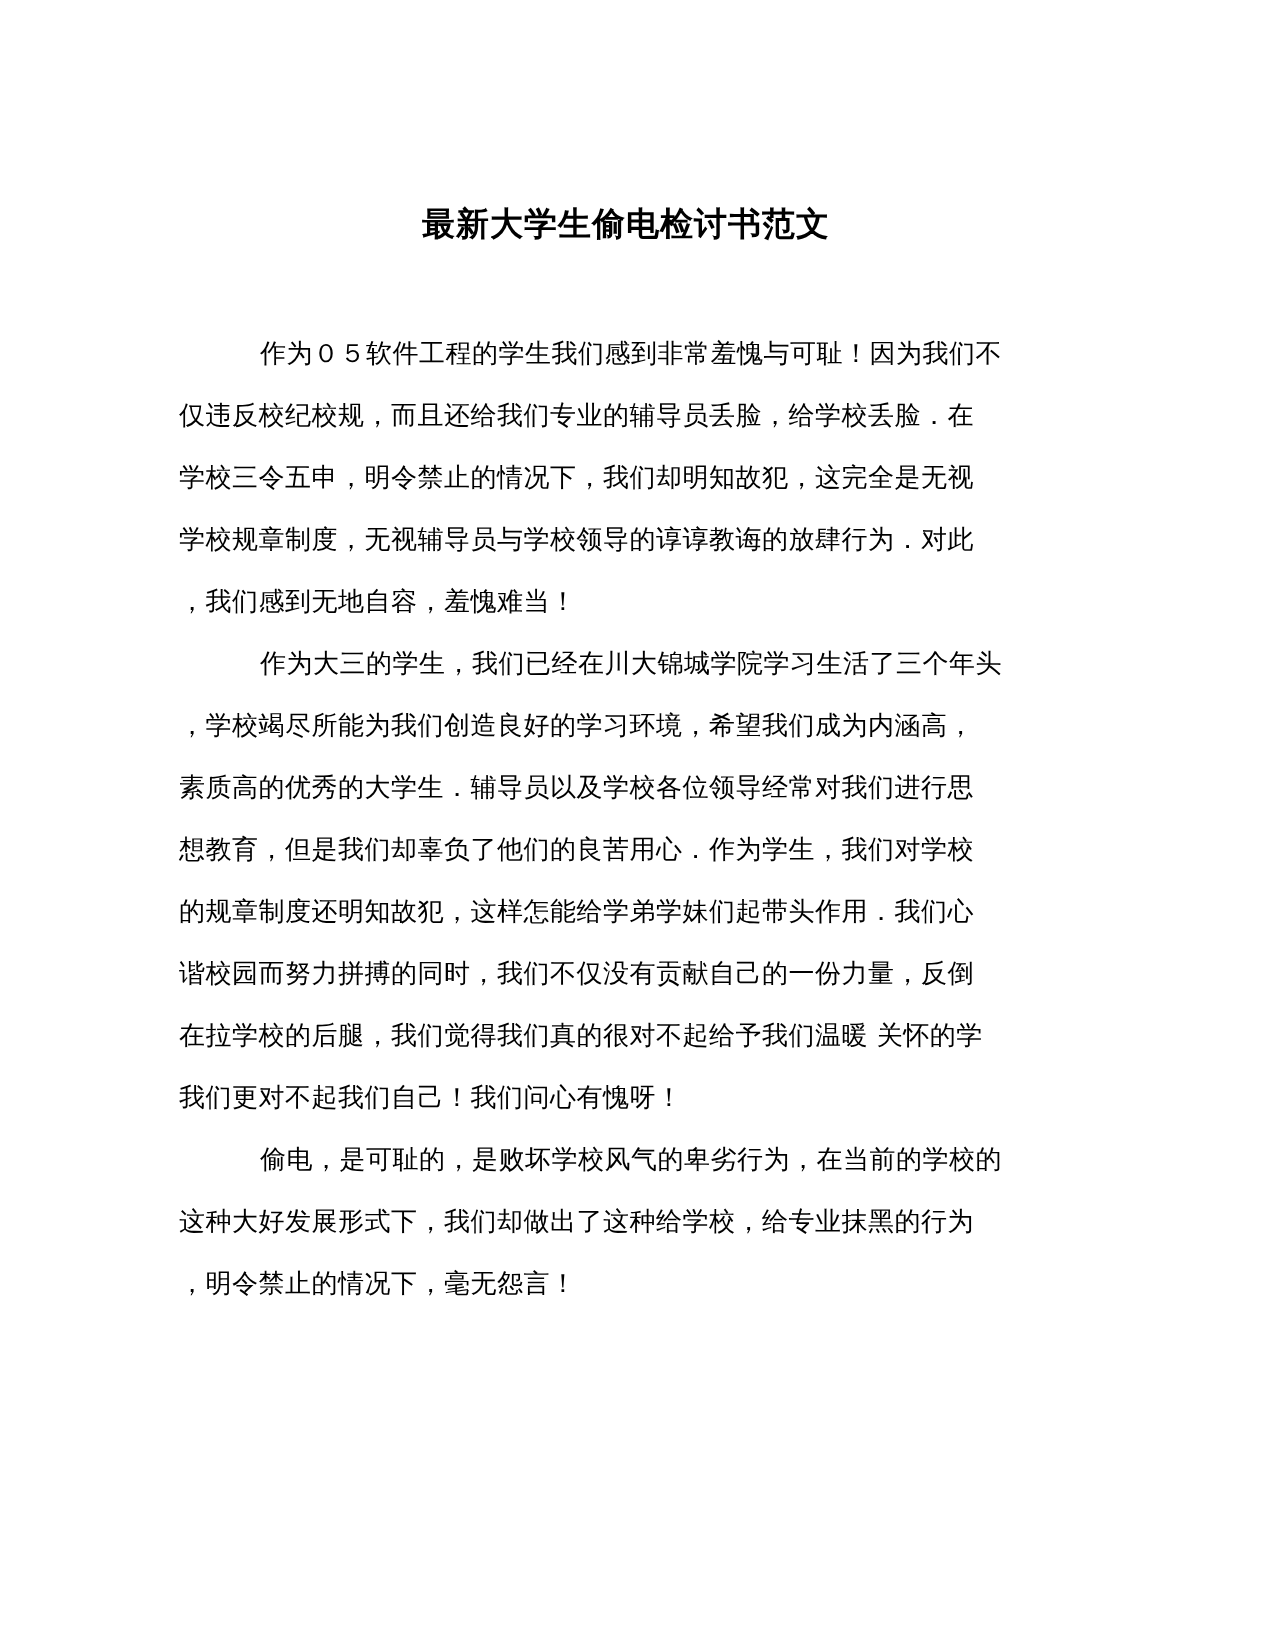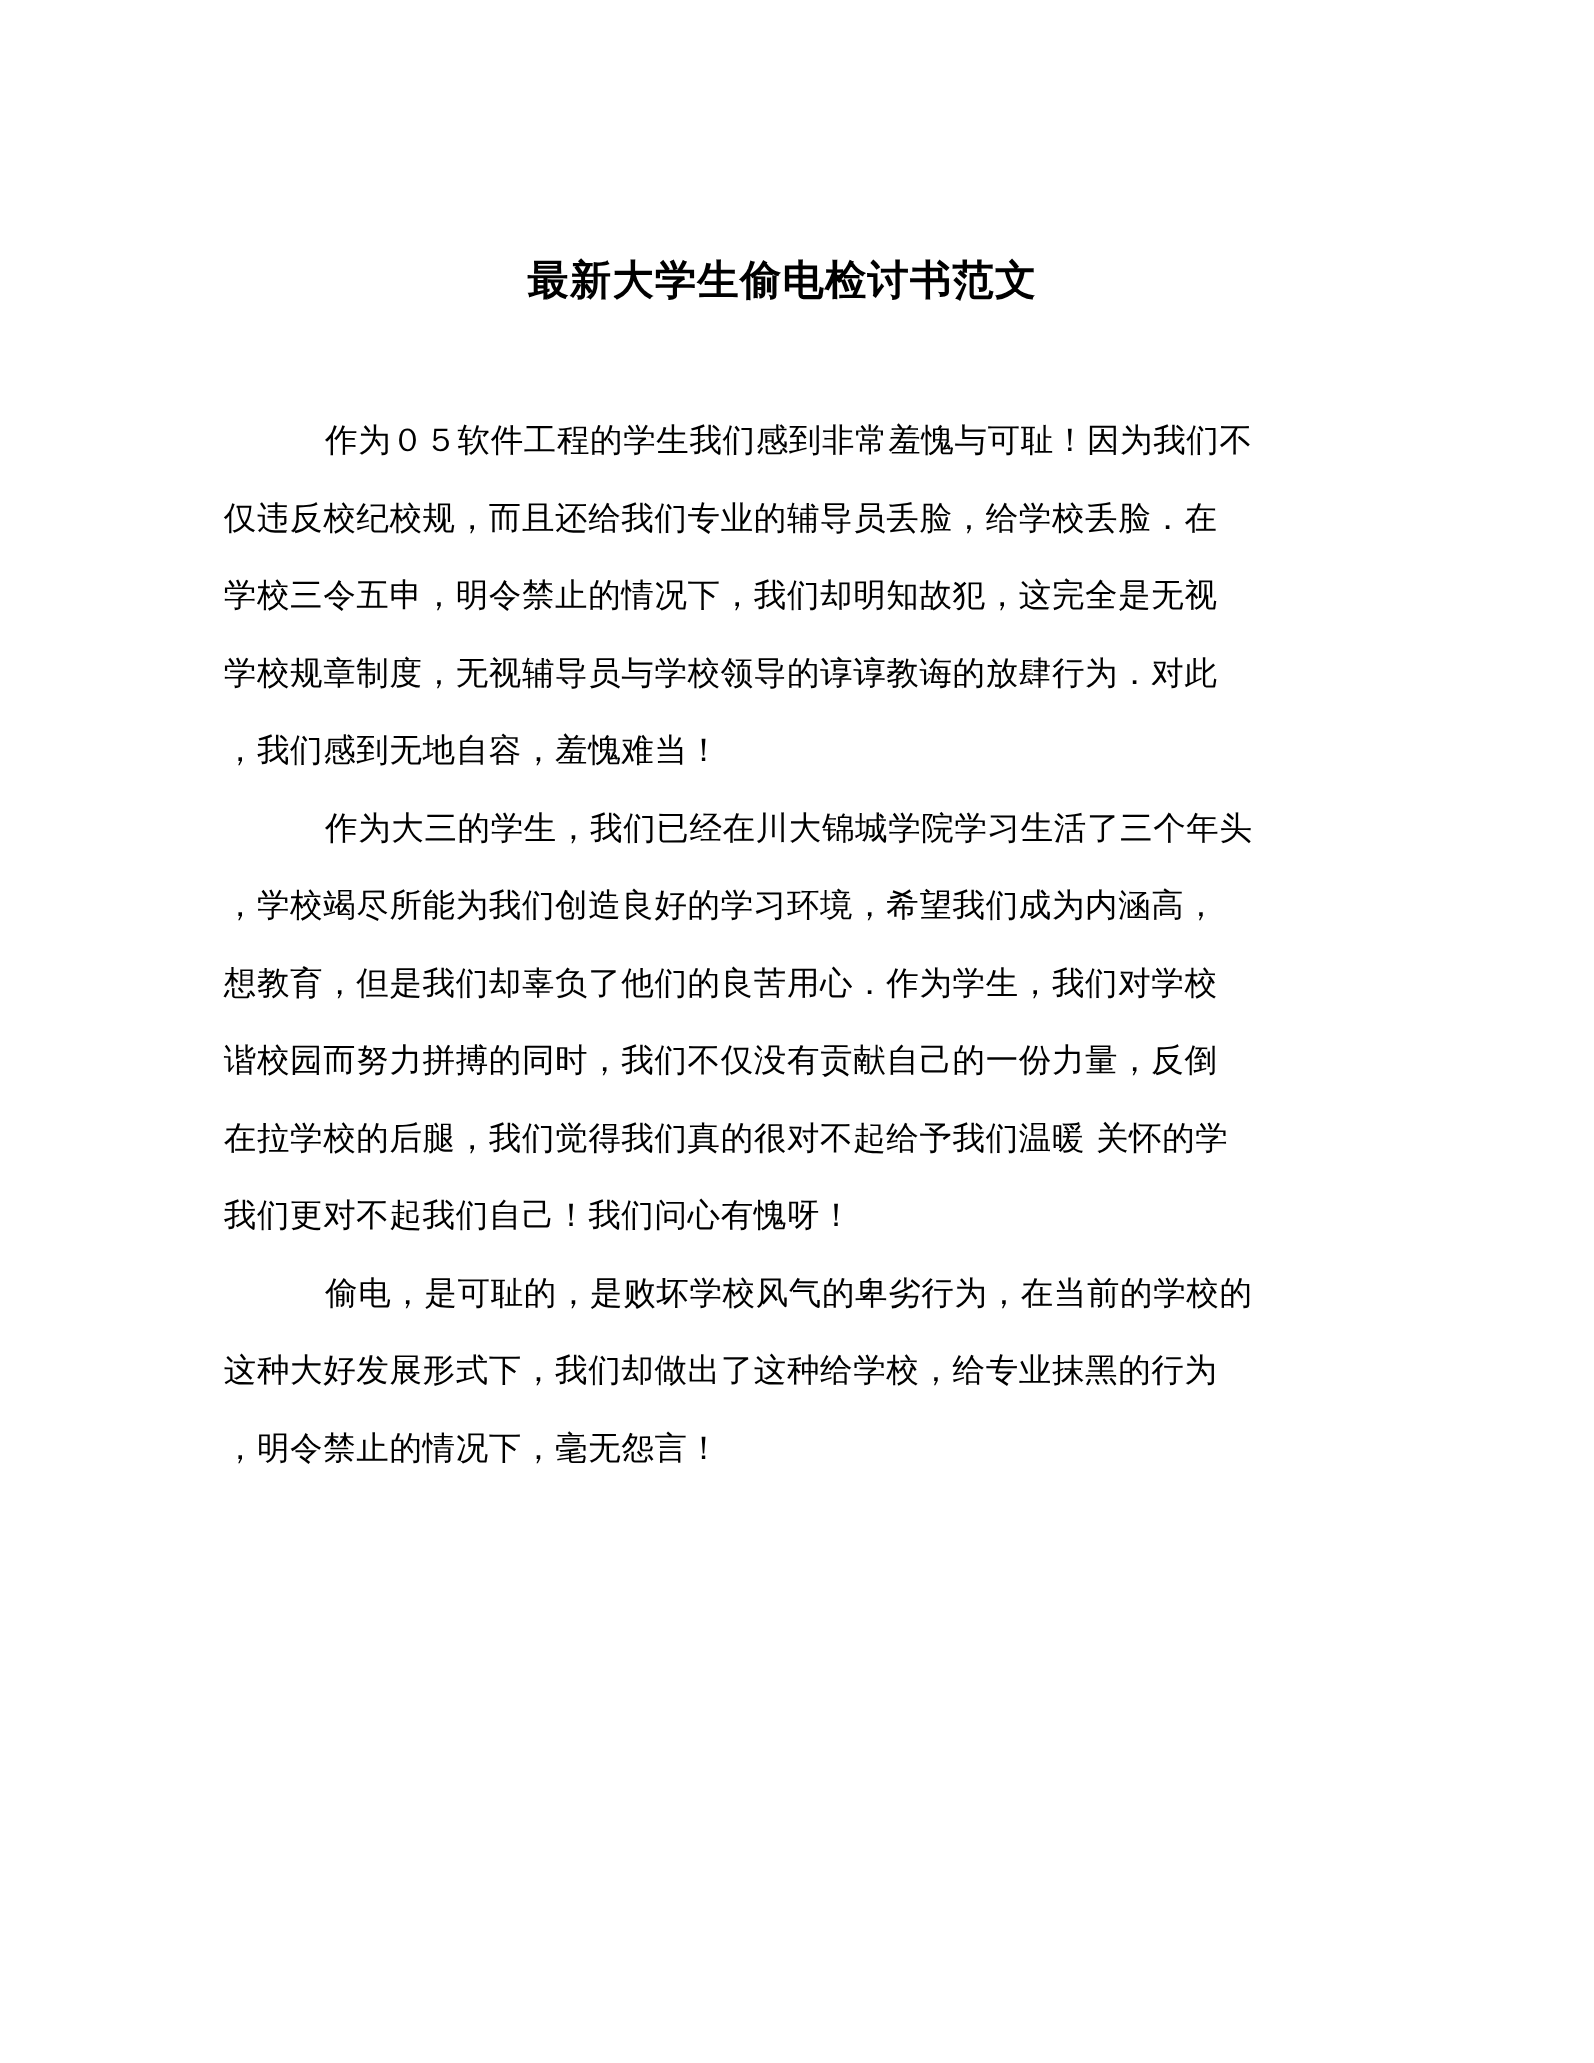--- a/index.html
+++ b/index.html
@@ -53,21 +53,23 @@
 <div class="page">
   <h1 class="doc-title">最新大学生偷电检讨书范文</h1>
   <div class="doc-body" id="doc-body">
       <div class="text-line first-line">作为０５软件工程的学生我们感到非常羞愧与可耻！因为我们不</div>
       <div class="text-line">仅违反校纪校规，而且还给我们专业的辅导员丢脸，给学校丢脸．在</div>
       <div class="text-line">学校三令五申，明令禁止的情况下，我们却明知故犯，这完全是无视</div>
       <div class="text-line">学校规章制度，无视辅导员与学校领导的谆谆教诲的放肆行为．对此</div>
       <div class="text-line">，我们感到无地自容，羞愧难当！</div>
       <div class="text-line first-line">作为大三的学生，我们已经在川大锦城学院学习生活了三个年头</div>
       <div class="text-line">，学校竭尽所能为我们创造良好的学习环境，希望我们成为内涵高，</div>
+      <div class="text-line">素质高的优秀的大学生．辅导员以及学校各位领导经常对我们进行思</div>
       <div class="text-line">想教育，但是我们却辜负了他们的良苦用心．作为学生，我们对学校</div>
+      <div class="text-line">的规章制度还明知故犯，这样怎能给学弟学妹们起带头作用．我们心</div>
       <div class="text-line">谐校园而努力拼搏的同时，我们不仅没有贡献自己的一份力量，反倒</div>
       <div class="text-line">在拉学校的后腿，我们觉得我们真的很对不起给予我们温暖 关怀的学</div>
       <div class="text-line">我们更对不起我们自己！我们问心有愧呀！</div>
       <div class="text-line first-line">偷电，是可耻的，是败坏学校风气的卑劣行为，在当前的学校的</div>
       <div class="text-line">这种大好发展形式下，我们却做出了这种给学校，给专业抹黑的行为</div>
       <div class="text-line">，明令禁止的情况下，毫无怨言！</div>
     </div>
 </div>
 
 </body></html>

